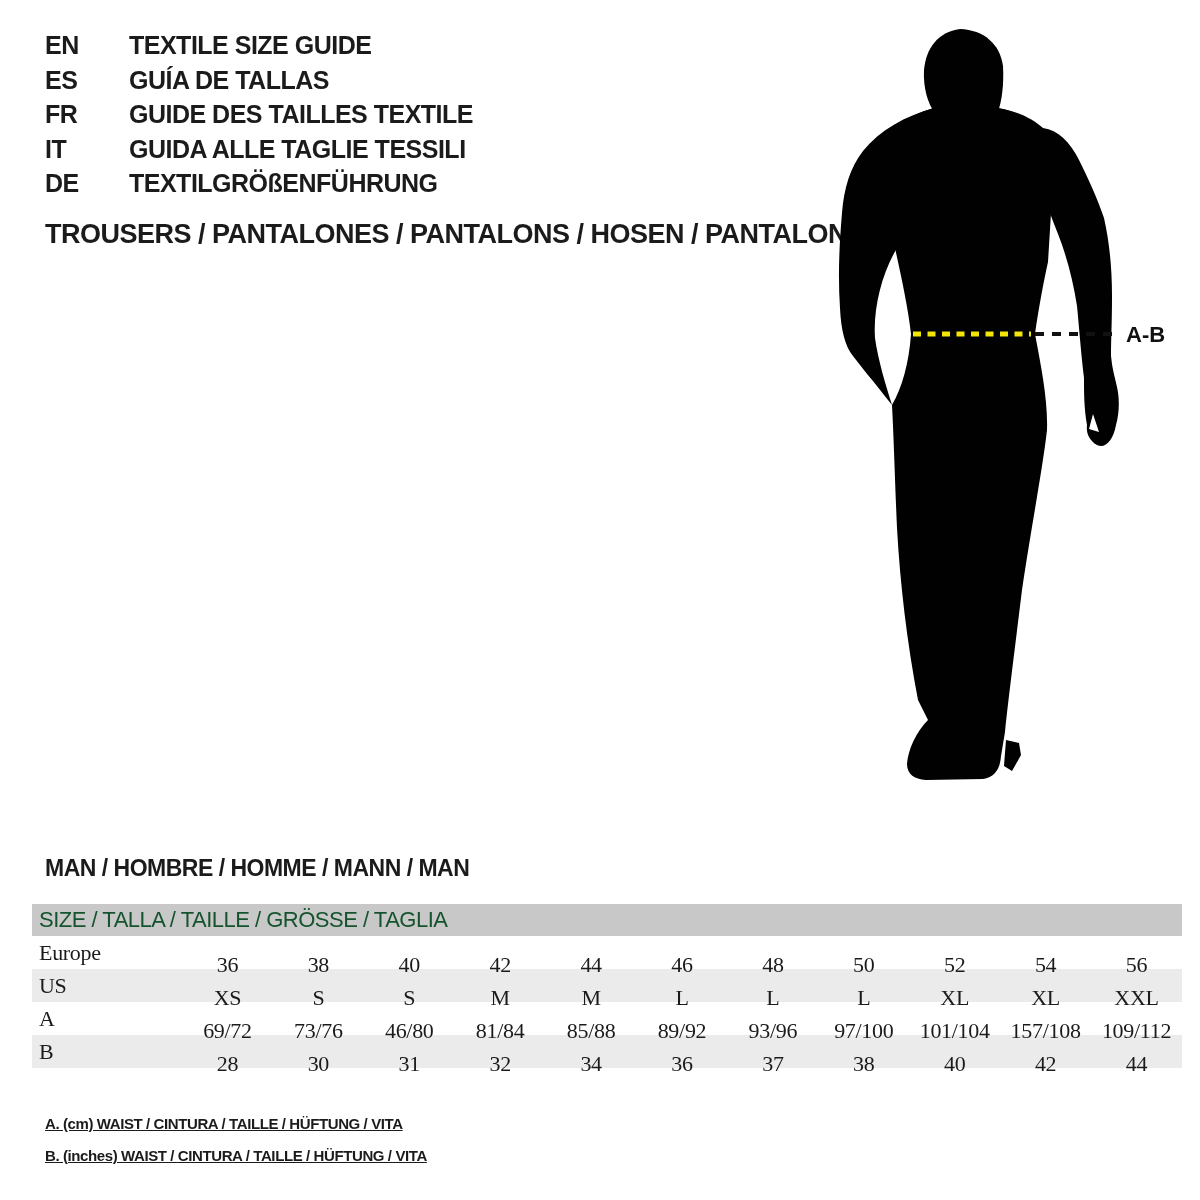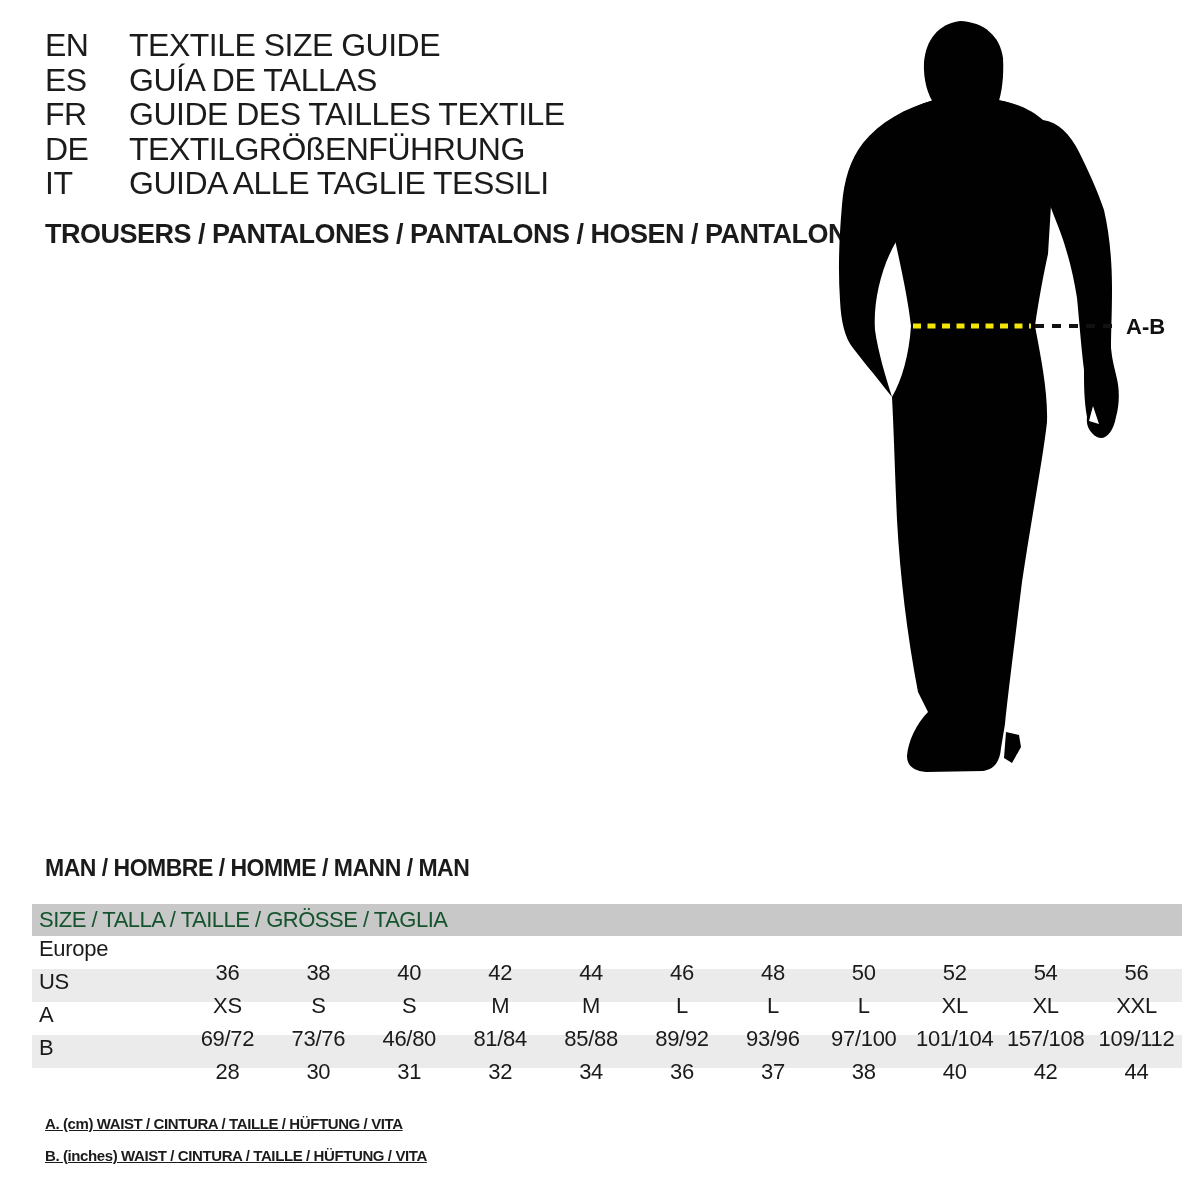--- a/index.html
+++ b/index.html
@@ -1,39 +1,39 @@
 <!DOCTYPE html>
 <html><head>
 <meta charset="utf-8">
 <style>
   html,body{margin:0;padding:0;background:#ffffff;}
   .page{position:relative;width:1200px;height:1200px;background:#ffffff;overflow:hidden;
         font-family:"Liberation Sans", sans-serif;color:#1b1b1b;}
 
   
   .lang-list{position:absolute;left:45px;top:28px;}
-  .lang-row{display:flex;line-height:34.5px;font-size:32px;font-weight:normal;letter-spacing:-0.5px;align-items:center;}
+  .lang-row{display:flex;line-height:34.5px;font-size:25px;font-weight:bold;letter-spacing:-0.5px;align-items:center;}
   .lang-code{width:72px;flex:0 0 72px;}
   .lang-name{white-space:nowrap;margin-left:12px;}
 
   .garment-heading{position:absolute;left:45px;top:219px;font-size:27px;font-weight:bold;
         letter-spacing:-0.5px;white-space:nowrap;}
 
   
-  .figure-wrap{position:absolute;left:800px;top:0;width:400px;height:800px;}
+  .figure-wrap{position:absolute;left:800px;top:8px;width:400px;height:800px;}
 
   
   .section-heading{position:absolute;left:45px;top:855px;font-size:23px;font-weight:bold;
         letter-spacing:-0.5px;}
 
   
   .size-table{position:absolute;left:32px;top:904px;width:1150px;}
   .table-header{height:32px;background:#c8c8c8;color:#14532d;font-size:22px;
         letter-spacing:-0.5px;display:flex;align-items:center;padding-left:7px;box-sizing:border-box;}
-  .t-row{display:flex;height:33px;align-items:flex-start;font-size:22px;letter-spacing:-0.3px;}
+  .t-row{display:flex;height:33px;align-items:center;font-size:22px;letter-spacing:-0.3px;font-family:Liberation Serif, serif;}
   .t-row.stripe{background:#ebebeb;}
   .t-label{flex:0 0 150px;padding-left:7px;box-sizing:border-box;text-align:left;}
   .t-cell{flex:1 1 0;text-align:center;white-space:nowrap;margin-top:24px;}
 
   
   .footnotes{position:absolute;left:45px;top:1108px;}
   .footnote{font-size:15px;font-weight:bold;letter-spacing:-0.4px;line-height:31.5px;white-space:nowrap;text-decoration:underline;}
 </style>
 </head>
 <body>
@@ -47,26 +47,26 @@
     </div>
     <div class="lang-row">
       <span class="lang-code">ES</span>
       <span class="lang-name">GUÍA DE TALLAS</span>
     </div>
     <div class="lang-row">
       <span class="lang-code">FR</span>
       <span class="lang-name">GUIDE DES TAILLES TEXTILE</span>
     </div>
     <div class="lang-row">
+      <span class="lang-code">IT</span>
+      <span class="lang-name">GUIDA ALLE TAGLIE TESSILI</span>
+    </div>
+    <div class="lang-row">
       <span class="lang-code">DE</span>
       <span class="lang-name">TEXTILGRÖßENFÜHRUNG</span>
-    </div>
-    <div class="lang-row">
-      <span class="lang-code">IT</span>
-      <span class="lang-name">GUIDA ALLE TAGLIE TESSILI</span>
     </div>
   </div>
 
   <div class="garment-heading">TROUSERS / PANTALONES / PANTALONS / HOSEN / PANTALONI</div>
 
   <div class="figure-wrap">
     <svg width="400" height="800" viewBox="0 0 400 800" xmlns="http://www.w3.org/2000/svg">
 
       <path d="M160 21 C138 24,126 40,124 62 C123 80,128 95,134 104 L198 104 C202 92,204 76,203 58 C200 36,184 22,160 21 Z" fill="#010101"></path>
 

